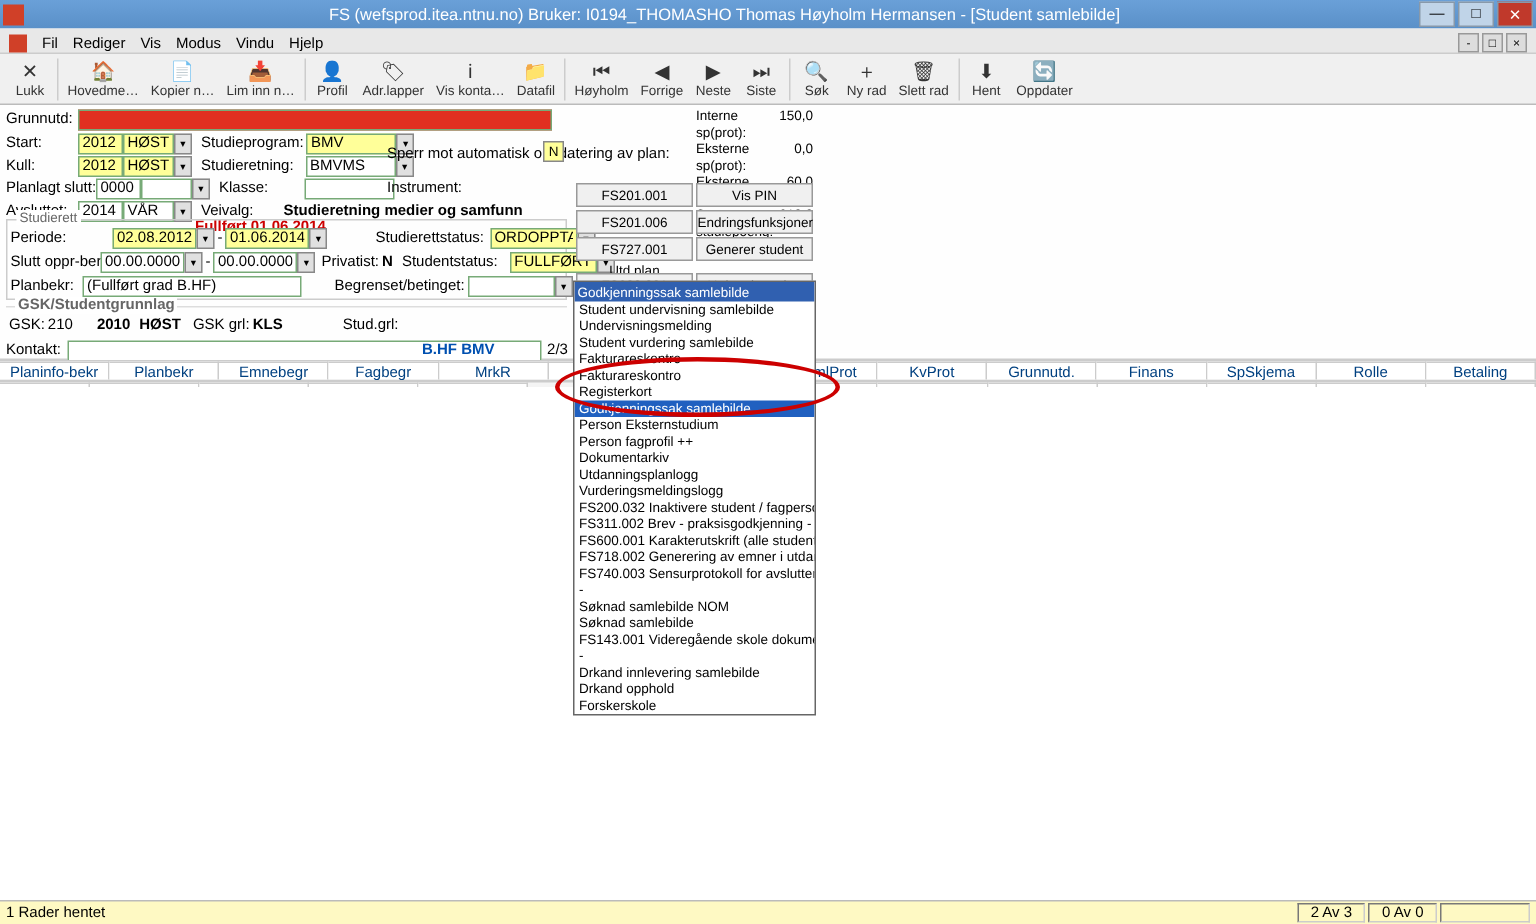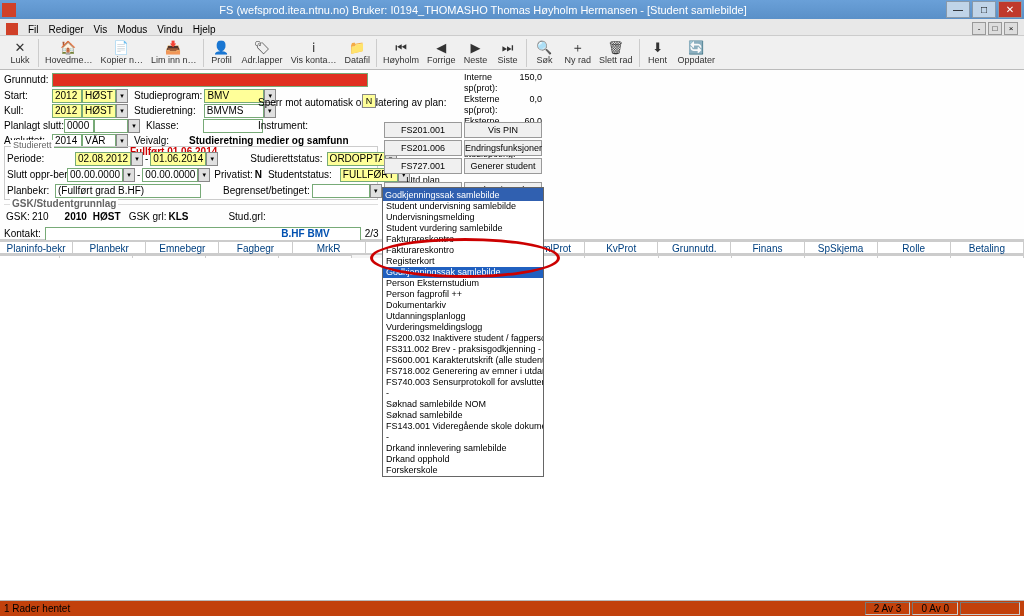--- a/index.html
+++ b/index.html
@@ -63,21 +63,21 @@
 .dropdown-popup .opt { padding: 0 3px; line-height: 11px; white-space: nowrap; overflow: hidden; text-overflow: clip; cursor: pointer; }
 .dropdown-popup .opt.sel { background: #2060c0; color: #fff; }
 
 
 .red-ellipse {
   position: absolute; left: 370px; top: 238px; width: 190px; height: 40px;
   border: 3px solid #c00; border-radius: 50%; z-index: 200; pointer-events: none;
 }
 
 
-.status-bar { position: absolute; bottom: 0; left: 0; right: 0; height: 16px; background: #c2410c; border-top: 1px solid #bbb; display: flex; align-items: center; font-size: 10px; padding: 0 4px; }
+.status-bar { position: absolute; bottom: 0; left: 0; right: 0; height: 16px; background: #fef9c3; border-top: 1px solid #bbb; display: flex; align-items: center; font-size: 10px; padding: 0 4px; }
 .status-bar .sb-right { margin-left: auto; display: flex; gap: 2px; }
 .status-bar .sb-cell { border: 1px inset #ccc; padding: 0 8px; height: 13px; line-height: 12px; }
 
 .content-blank { position: absolute; left: 0; top: 258px; right: 0; bottom: 16px; background: #fff; }
 
 .red-bar { background: #e03020 !important; }
 
 .gsk-box { position: absolute; left: 4px; top: 134px; width: 374px; height: 18px; border-top: 1px solid #ddd; }
 .gsk-box .legend2 { position: absolute; top: -7px; left: 6px; background: #fff; padding: 0 2px; font-size: 10px; color: #666; font-weight: bold; }
 

